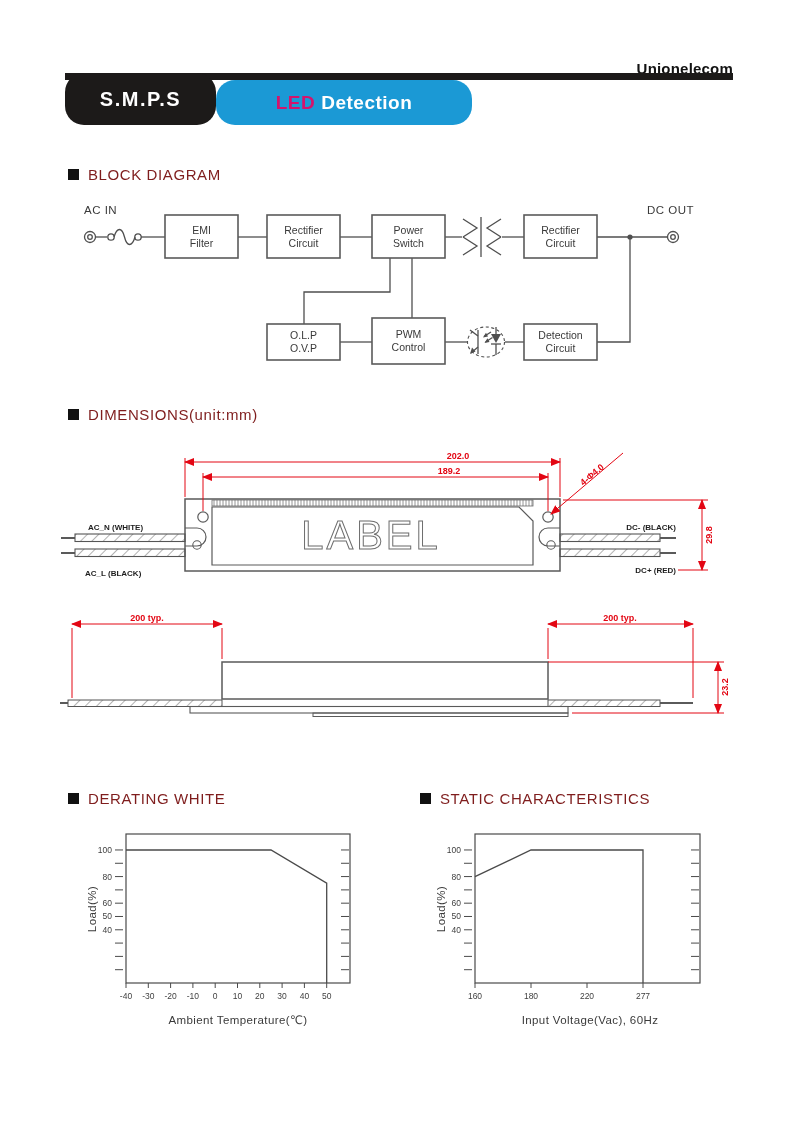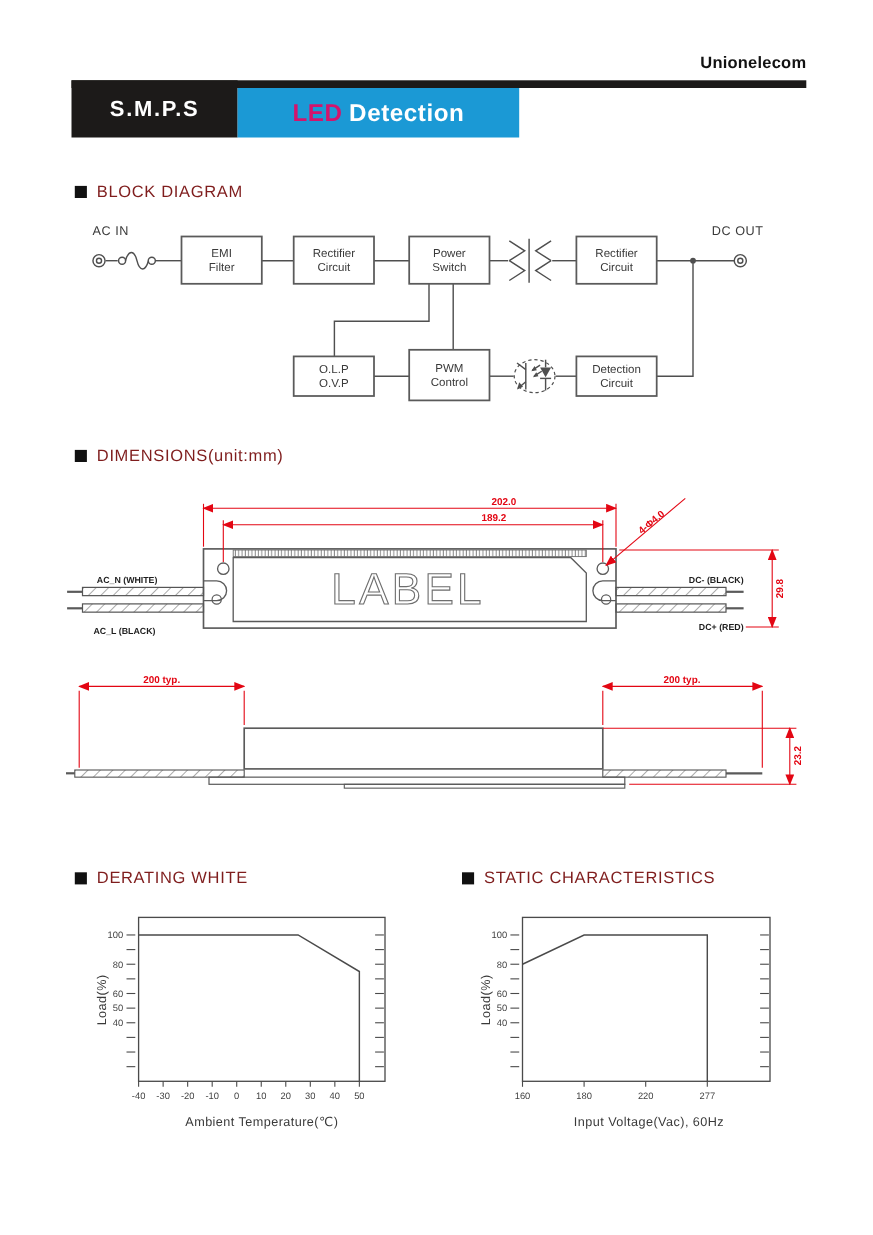--- a/index.html
+++ b/index.html
@@ -1,27 +1,27 @@
 <!DOCTYPE html>
 <html><head>
 <meta charset="utf-8">
 <style>
   html,body{margin:0;padding:0;background:#fff;}
   body{width:794px;height:1123px;position:relative;overflow:hidden;
        font-family:"Liberation Sans","DejaVu Sans",sans-serif;color:#2e2e2e;}
   .abs{position:absolute;}
   
-  .brand{position:absolute;top:49px;right:61px;font-size:15px;font-weight:bold;color:#121212;letter-spacing:.2px;}
+  .brand{position:absolute;top:60px;right:61px;font-size:15px;font-weight:bold;color:#121212;letter-spacing:.2px;}
   
   .banner{position:absolute;left:65px;top:73px;width:668px;height:52px;}
   .banner .strip{height:7px;background:#1c1a19;}
   .banner .row{display:flex;height:45px;}
-  .seg{display:flex;align-items:center;justify-content:center;font-weight:bold;color:#fff;}
+  .seg{display:flex;align-items:center;justify-content:center;font-weight:bold;color:#fff;border-radius:19px;}
   .seg-black{width:151px;background:#1c1a19;font-size:20px;letter-spacing:1.5px;margin-top:-7px;height:52px;}
-  .seg-blue{width:256px;background:#1b99d5;font-size:22px;letter-spacing:.5px;}
+  .seg-blue{width:256px;background:#1b99d5;font-size:19px;letter-spacing:.5px;}
   .seg-green{flex:1;background:#8e9c79;font-size:15px;letter-spacing:.3px;}
   .led-pink{color:#d4146c;margin-right:6px;}
   
   .sec-head{position:absolute;display:flex;align-items:center;font-size:15px;letter-spacing:.6px;color:#7f1d1d;}
   .sec-head .sq{width:11px;height:11px;background:#111;display:inline-block;margin-right:9px;}
   
   svg{position:absolute;overflow:visible;}
   .bx{fill:#fff;stroke:#5a5a5a;stroke-width:1.6;}
   .ln{stroke:#4f4f4f;stroke-width:1.3;fill:none;}
   .btxt{font-size:10.5px;fill:#3a3a3a;text-anchor:middle;}

